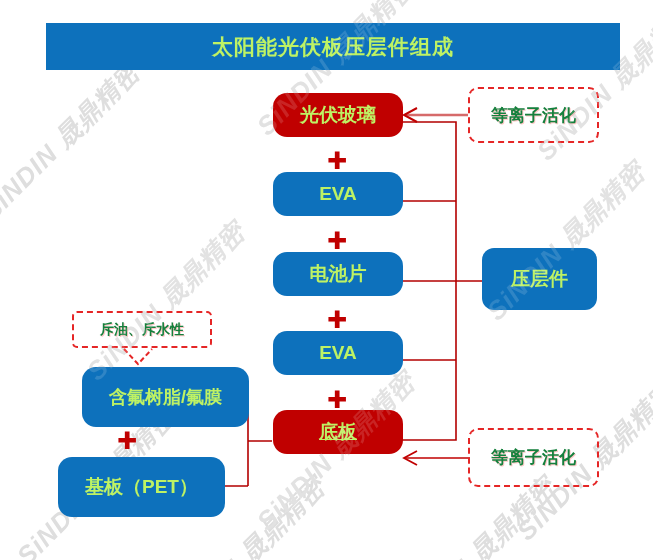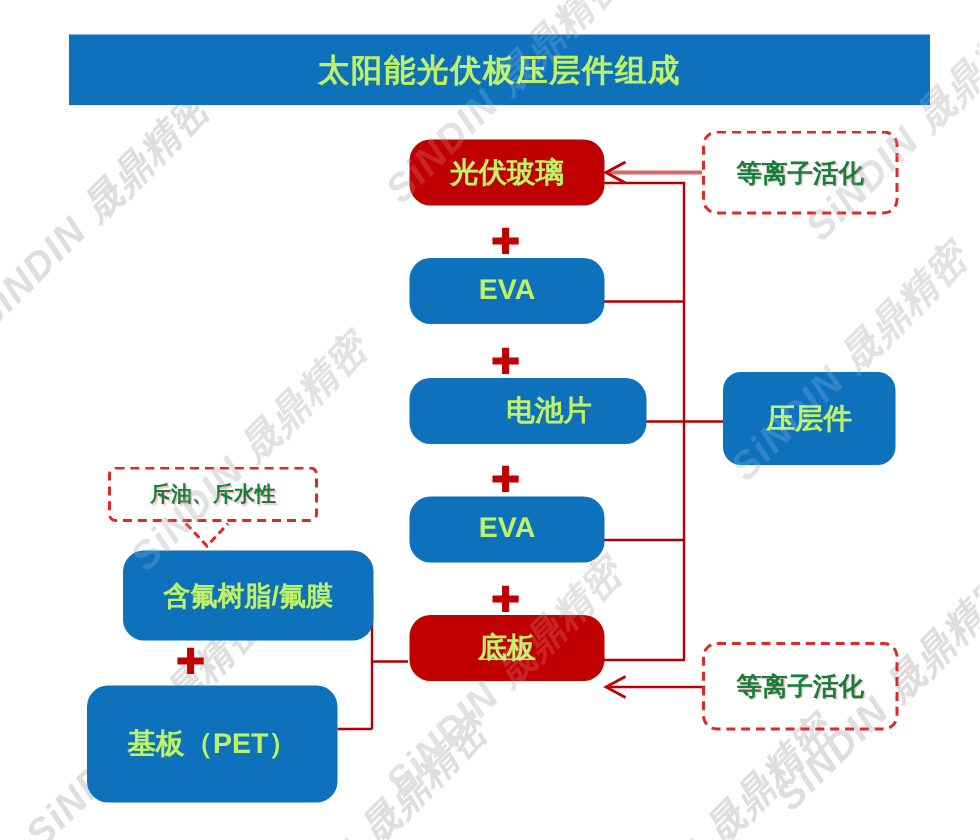--- a/index.html
+++ b/index.html
@@ -25,21 +25,21 @@
     color:#bef264;font-weight:bold;border-radius:14px;z-index:2;text-align:center;
   }
   .titlebar{
     left:46px;top:23px;width:574px;height:47px;border-radius:0;
     font-size:21px;letter-spacing:1px;z-index:2;
   }
   .stack-box{left:273px;width:130px;height:44px;font-size:19px;}
   .s0{top:93px;}  .s1{top:172px;} .s2{top:252px;} .s3{top:331px;} .s4{top:410px;}
   .laminate{left:482px;top:248px;width:115px;height:62px;font-size:19px;border-radius:12px;}
   .fluoro{left:58px;top:367px;width:167px;height:60px;font-size:18px;}
-  .pet{left:58px;top:457px;width:167px;height:78px;font-size:19px;}
+  .pet{left:58px;top:457px;width:167px;height:60px;font-size:19px;}
   .dashed-box{
     position:absolute;display:flex;align-items:center;justify-content:center;
     border:2px dashed #e52626;border-radius:10px;color:#15803d;font-weight:bold;
     z-index:2;background:transparent;text-shadow:1px 1px 0 rgba(255,130,130,.45);
   }
   .plasma-top{left:468px;top:87px;width:127px;height:52px;font-size:17px;}
   .plasma-bottom{left:468px;top:428px;width:127px;height:55px;font-size:17px;}
   .hydro{left:72px;top:311px;width:136px;height:33px;font-size:14px;border-radius:5px;}
   .plus{
     position:absolute;width:30px;text-align:center;color:#c00000;font-weight:bold;
@@ -83,21 +83,21 @@
 
     <path d="M225,397 L248,397 M225,486 L248,486 M248,397 L248,486 M248,441 L272,441" fill="none" stroke="#b30000" stroke-width="1.6"></path>
 
     <path d="M124,349 L138,364 L152,349" fill="none" stroke="#e52626" stroke-width="2" stroke-dasharray="5,3"></path>
   </svg>
 
   <div class="box titlebar" style="background: rgb(13, 113, 188);">太阳能光伏板压层件组成</div>
 
   <div class="box stack-box s0" style="background: rgb(192, 0, 0);">光伏玻璃</div>
   <div class="box stack-box s1" style="background: rgb(13, 113, 188);">EVA</div>
-  <div class="box stack-box s2" style="background: rgb(13, 113, 188); padding-left: 28px;">电池片</div>
+  <div class="box stack-box s2" style="background: rgb(13, 113, 188);">电池片</div>
   <div class="box stack-box s3" style="background: rgb(13, 113, 188);">EVA</div>
   <div class="box stack-box s4" style="background: rgb(192, 0, 0); text-decoration: underline;">底板</div>
 
   <span class="plus p0">✚</span>
   <span class="plus p1">✚</span>
   <span class="plus p2">✚</span>
   <span class="plus p3">✚</span>
 
   <div class="dashed-box plasma-top">等离子活化</div>
   <div class="box laminate" style="background: rgb(13, 113, 188);">压层件</div>

